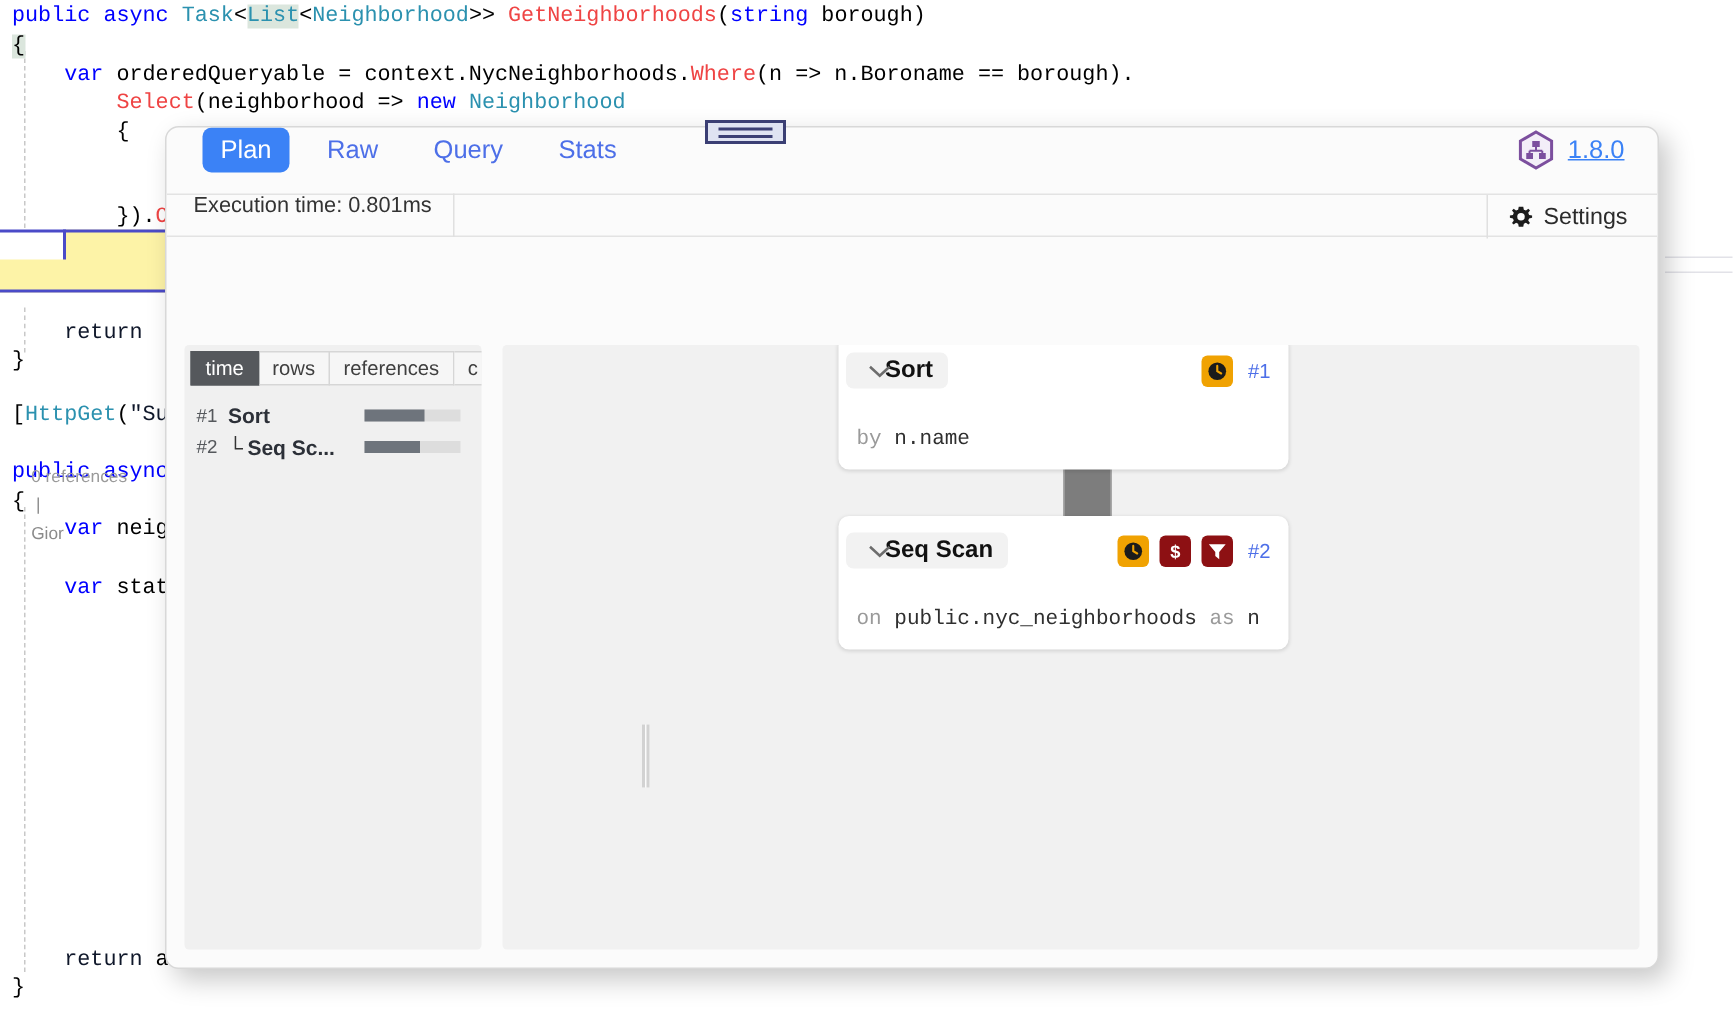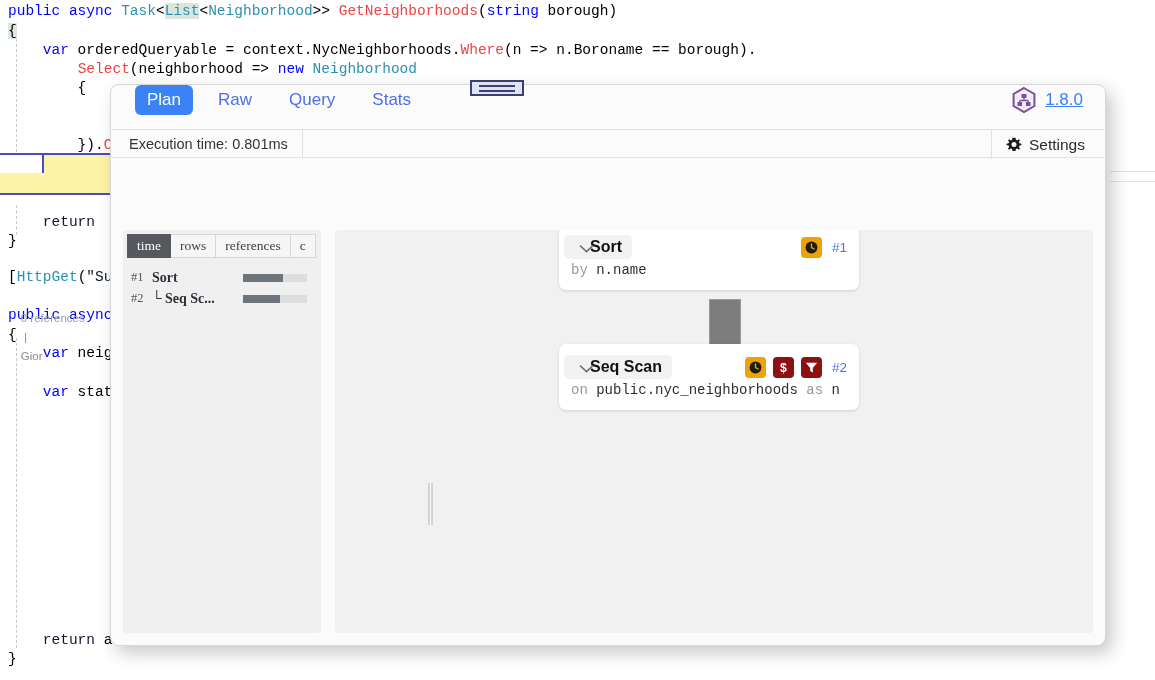--- a/index.html
+++ b/index.html
@@ -150,21 +150,21 @@
     border-bottom: 1px solid #e3e3e3;
     display: flex;
     align-items: center;
     background: #fbfbfb;
   }
   .info-cell {
     font-size: 14.5px;
     color: #333333;
     padding: 0 14px;
     height: 29px;
-    display: flex; align-items: center;
+    display: flex; align-items: flex-start;
     border-right: 1px solid #e0e0e0;
     white-space: nowrap;
   }
   .info-cell:first-child { padding-left: 18px; }
   .info-cell.last { border-right: none; }
   .pill-dark {
     background: #7b0f12;
     color: #ffffff;
     font-weight: bold;
     font-size: 13.5px;
@@ -192,21 +192,20 @@
     top: 139px; bottom: 0;
     display: flex;
   }
   .side-panel {
     position: relative;
     width: 198px;
     margin: 6px 0 12px 12px;
     background: #f0f0f0;
     border-radius: 3px;
     overflow: hidden;
-    font-family: Liberation Serif, serif;
   }
   .side-tabs {
     display: flex;
     padding: 4px 0 0 4px;
     font-size: 13.5px;
   }
   .side-tab {
     padding: 3px 9px;
     color: #3f3f3f;
     background: #f6f6f6;
@@ -307,21 +306,21 @@
   }
   .badge-time { background: #f0a202; }
   .badge-cost { background: #8d1013; }
   .badge-rows { background: #8d1013; }
   .node-idx {
     font-size: 13.5px;
     color: #4d6fe8;
     margin-left: 3px;
   }
   .node-sub {
-    margin-top: 2px;
+    margin-top: 25px;
     font-family: "Liberation Mono", monospace;
     font-size: 14px;
     color: #2f2f2f;
   }
   .node-sub .kw { color: #9a9a9a; }
   .connector {
     position: absolute;
     background: #7d7d7d;
     border: 1px solid #9a9a9a;
   }

